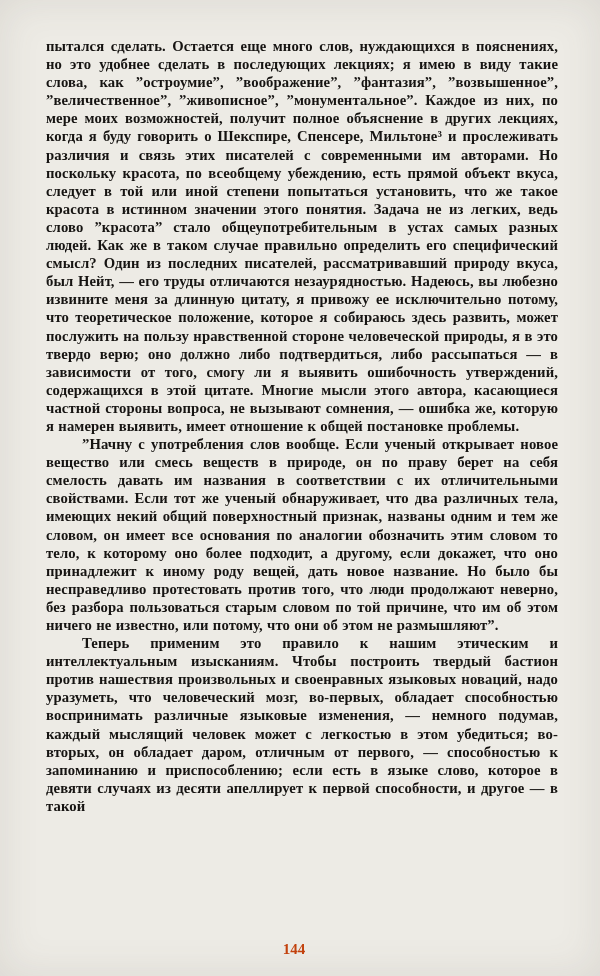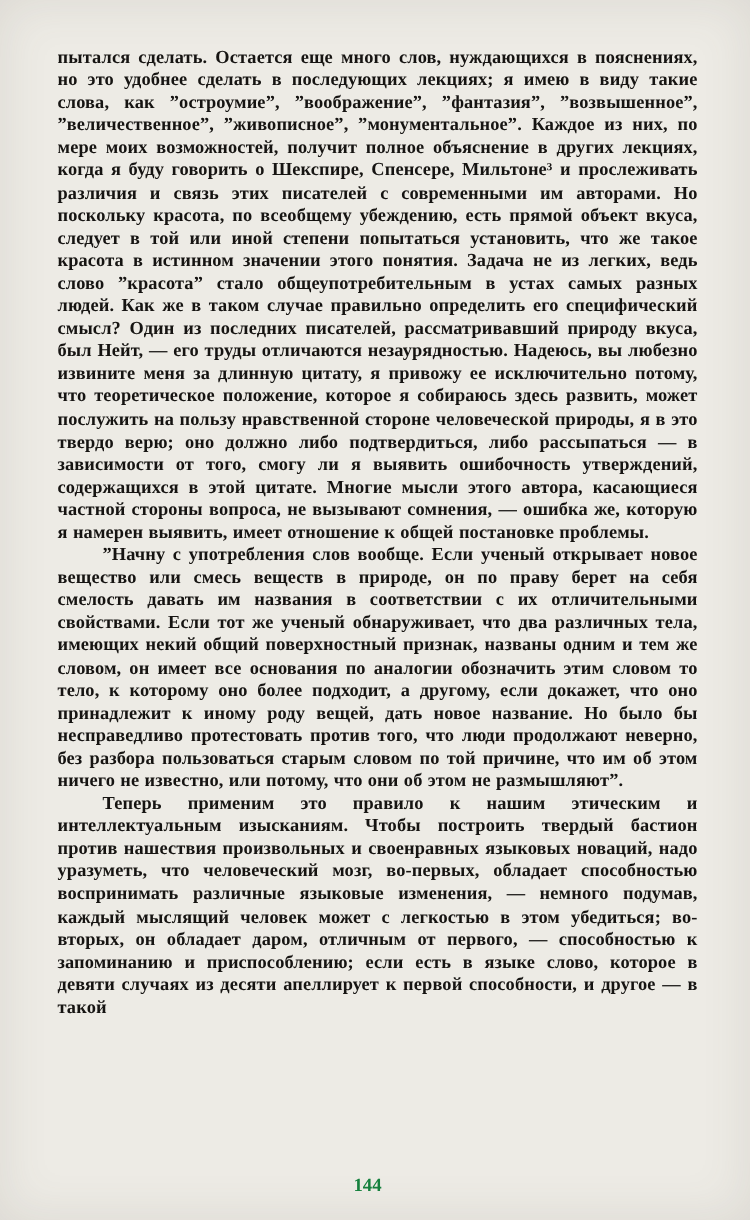--- a/index.html
+++ b/index.html
@@ -30,21 +30,21 @@
   .para { text-indent: 36px; }
   .para.no-indent { text-indent: 0; }
   .page-number {
     position: absolute;
     left: 0;
     right: 12px;
     bottom: 18px;
     text-align: center;
     font-size: 15px;
     font-weight: 700;
-    color: #15803d;
+    color: #c2410c;
   }
 </style>
 </head>
 <body>
 
 <div class="page">
   <div class="text-block">
     <p class="para no-indent">пытался сделать. Остается еще много слов, нуждающихся в пояснениях, но это удобнее сделать в последующих лекциях; я имею в виду такие слова, как ”остроумие”, ”воображение”, ”фантазия”, ”возвышенное”, ”величественное”, ”живописное”, ”монументальное”. Каждое из них, по мере моих возможностей, получит полное объяснение в других лекциях, когда я буду говорить о Шекспире, Спенсере, Мильтоне³ и прослеживать различия и связь этих писателей с современными им авторами. Но поскольку красота, по всеобщему убеждению, есть прямой объект вкуса, следует в той или иной степени попытаться установить, что же такое красота в истинном значении этого понятия. Задача не из легких, ведь слово ”красота” стало общеупотребительным в устах самых разных людей. Как же в таком случае правильно определить его специфический смысл? Один из последних писателей, рассматривавший природу вкуса, был Нейт, — его труды отличаются незаурядностью. Надеюсь, вы любезно извините меня за длинную цитату, я привожу ее исключительно потому, что теоретическое положение, которое я собираюсь здесь развить, может послужить на пользу нравственной стороне человеческой природы, я в это твердо верю; оно должно либо подтвердиться, либо рассыпаться — в зависимости от того, смогу ли я выявить ошибочность утверждений, содержащихся в этой цитате. Многие мысли этого автора, касающиеся частной стороны вопроса, не вызывают сомнения, — ошибка же, которую я намерен выявить, имеет отношение к общей постановке проблемы.</p>
     <p class="para">”Начну с употребления слов вообще. Если ученый открывает новое вещество или смесь веществ в природе, он по праву берет на себя смелость давать им названия в соответствии с их отличительными свойствами. Если тот же ученый обнаруживает, что два различных тела, имеющих некий общий поверхностный признак, названы одним и тем же словом, он имеет все основания по аналогии обозначить этим словом то тело, к которому оно более подходит, а другому, если докажет, что оно принадлежит к иному роду вещей, дать новое название. Но было бы несправедливо протестовать против того, что люди продолжают неверно, без разбора пользоваться старым словом по той причине, что им об этом ничего не известно, или потому, что они об этом не размышляют”.</p>
     <p class="para">Теперь применим это правило к нашим этическим и интеллектуальным изысканиям. Чтобы построить твердый бастион против нашествия произвольных и своенравных языковых новаций, надо уразуметь, что человеческий мозг, во-первых, обладает способностью воспринимать различные языковые изменения, — немного подумав, каждый мыслящий человек может с легкостью в этом убедиться; во-вторых, он обладает даром, отличным от первого, — способностью к запоминанию и приспособлению; если есть в языке слово, которое в девяти случаях из десяти апеллирует к первой способности, и другое — в такой</p>

